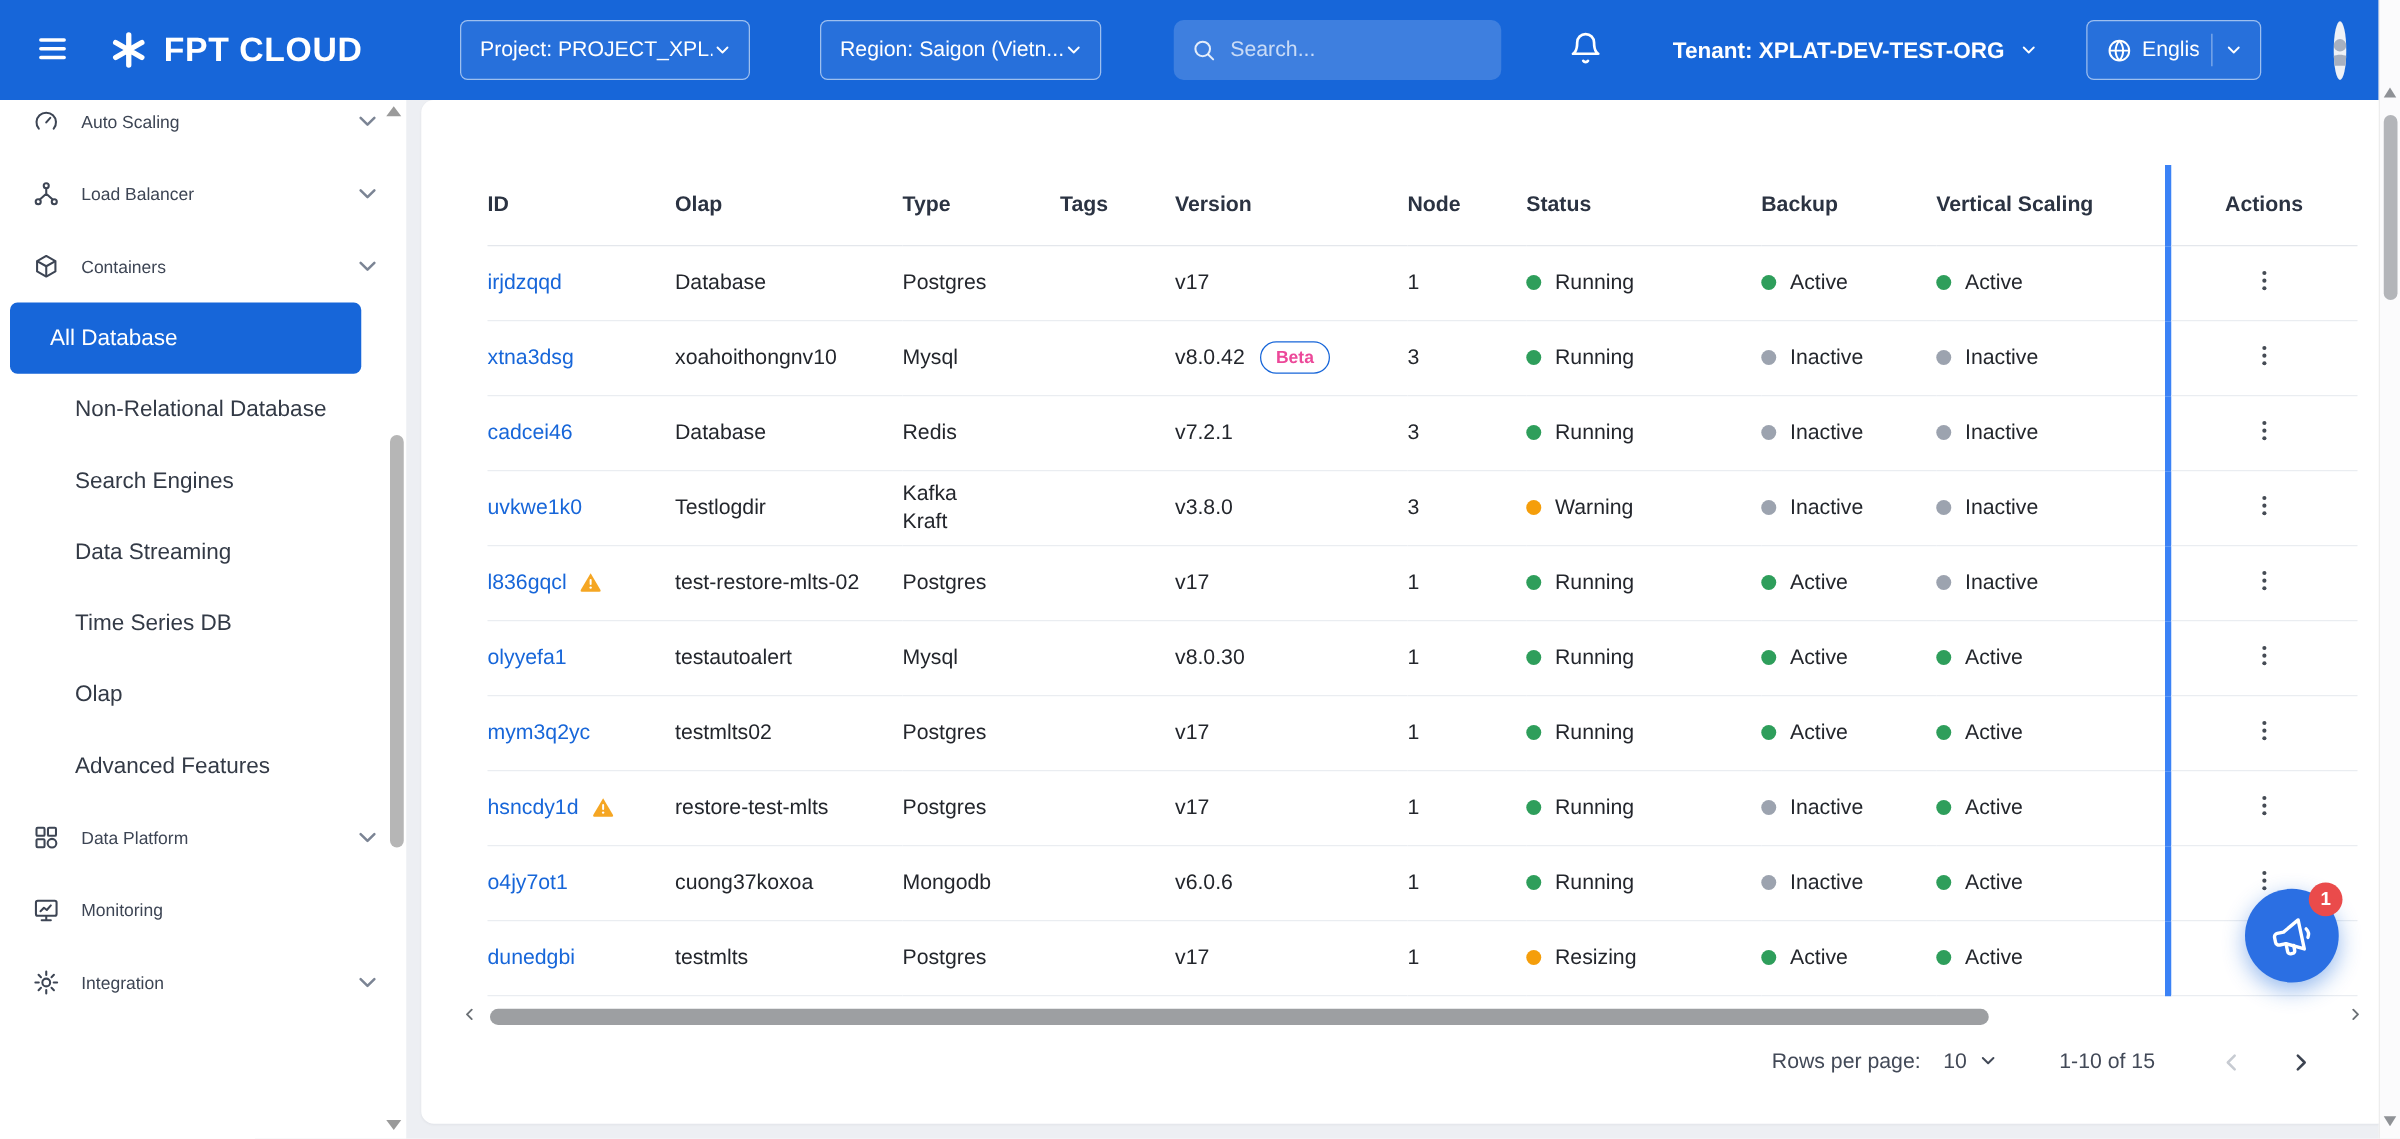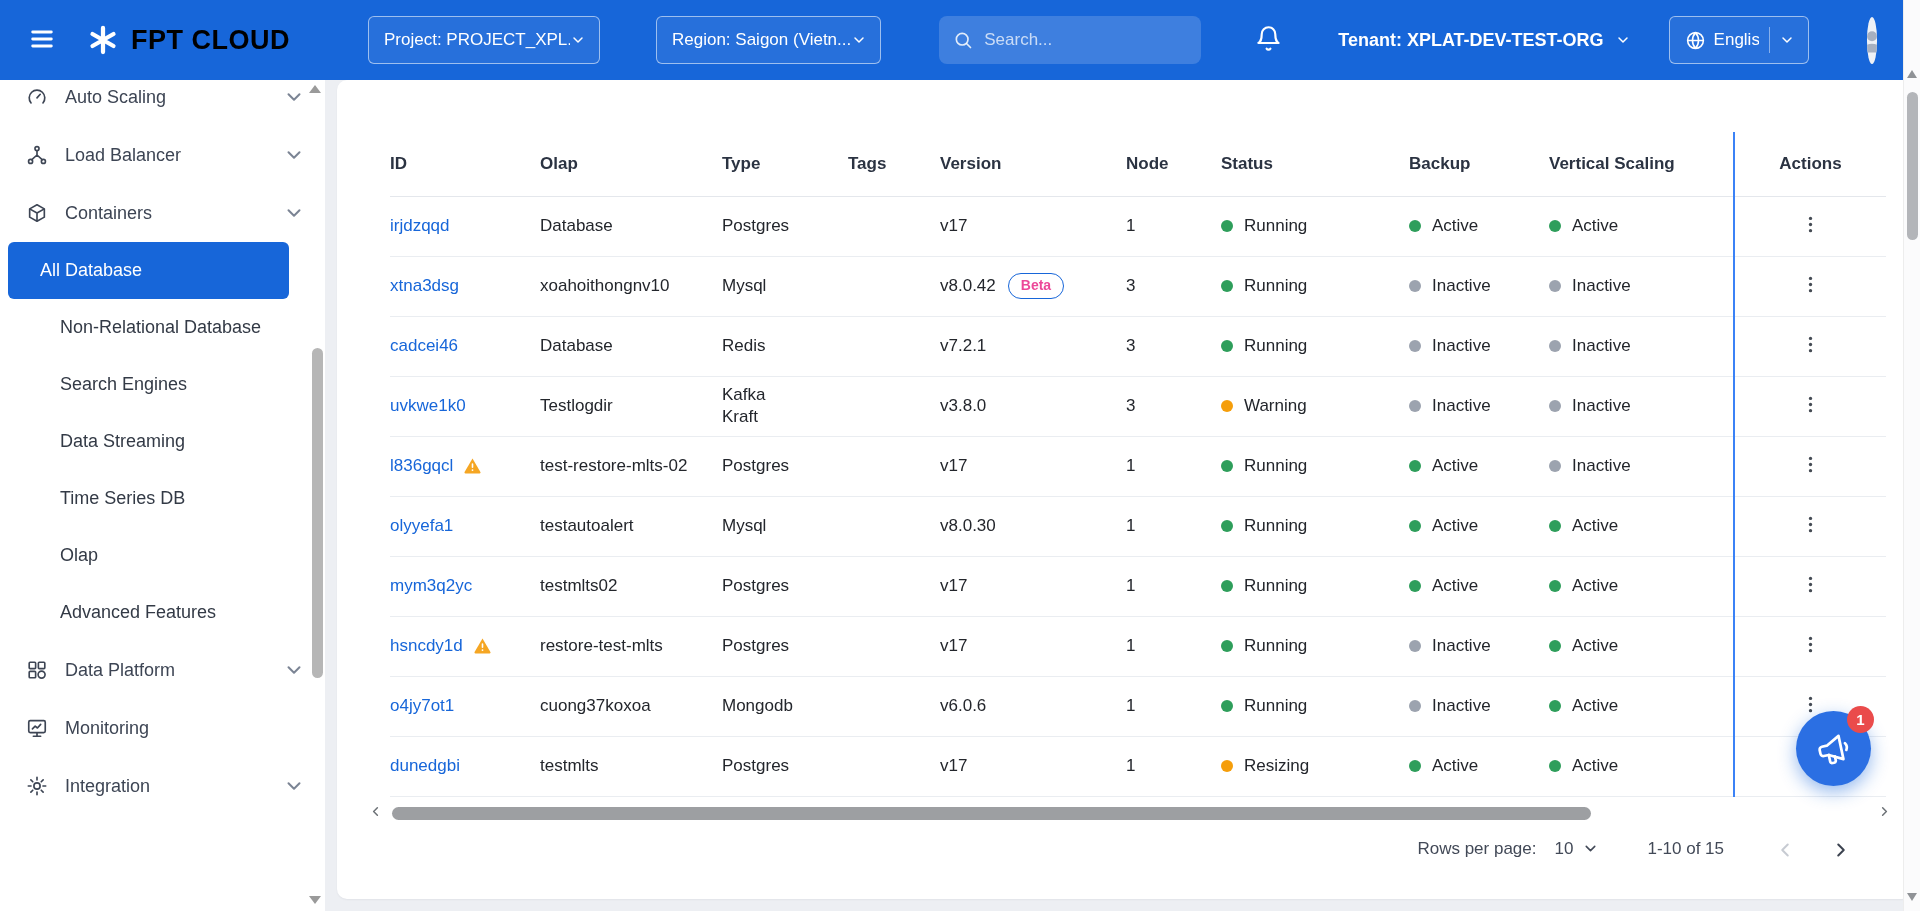--- a/index.html
+++ b/index.html
@@ -8,21 +8,21 @@
   button{font-family:inherit;background:none;border:none;cursor:pointer;color:inherit;}
   .icn{display:inline-flex;align-items:center;justify-content:center;}
   .icn svg{display:block;}
 
   
   header{position:absolute;top:0;left:0;width:1903px;height:80px;background:#1766d9;display:flex;align-items:center;padding:0 26px;z-index:30;}
   .hamburger{margin-left:2px;}
   .hamburger svg{width:28px;height:28px;color:#fff;}
   .brand{display:flex;align-items:center;gap:11px;margin-left:30px;}
   .brand-logo svg{width:34px;height:34px;}
-  .brand-name{color:#000000;font-size:27px;font-weight:800;letter-spacing:.5px;white-space:nowrap;}
+  .brand-name{color:#ffffff;font-size:27px;font-weight:800;letter-spacing:.5px;white-space:nowrap;}
   .hdr-drop{height:48px;border:1px solid rgba(255,255,255,.55);border-radius:6px;background:rgba(255,255,255,.07);color:#fff;font-size:17px;display:flex;align-items:center;padding:0 13px 0 15px;}
   .hdr-drop .lbl{flex:1;text-align:left;white-space:nowrap;overflow:hidden;}
   .hdr-drop .chev svg{width:16px;height:16px;color:#fff;}
   .drop-project{margin-left:78px;width:232px;}
   .drop-region{margin-left:56px;width:232px;}
   .hdr-search{margin-left:58px;width:262px;height:48px;background:rgba(255,255,255,.17);border-radius:8px;display:flex;align-items:center;padding:0 14px;gap:11px;}
   .hdr-search .icn svg{width:20px;height:20px;color:rgba(255,255,255,.85);}
   .hdr-search input{flex:1;background:transparent;border:none;outline:none;color:#fff;font-size:17px;min-width:0;}
   .hdr-search input::placeholder{color:rgba(255,255,255,.72);}
   .bell-btn{margin-left:54px;}
@@ -31,39 +31,39 @@
   .tenant-btn .chev svg{width:16px;height:16px;}
   .drop-lang{margin-left:38px;width:140px;gap:8px;}
   .drop-lang .globe svg{width:21px;height:21px;color:#fff;}
   .drop-lang .chev{border-left:1px solid rgba(255,255,255,.45);padding-left:9px;margin-left:2px;height:26px;display:flex;align-items:center;}
   .avatar-btn{margin-left:58px;width:47px;height:47px;border-radius:50%;background:#eef1f6;display:flex;align-items:center;justify-content:center;overflow:hidden;}
   .avatar-btn svg{width:30px;height:30px;color:#a7b0c0;}
 
   
   aside{position:absolute;top:80px;left:0;width:325px;height:831px;background:#fff;overflow:hidden;z-index:20;}
   .sb-menu{margin-top:-12px;}
-  .sb-item{height:58px;display:flex;align-items:center;padding:0 20px 0 26px;gap:17px;color:#3d4554;font-size:18px;font-weight:500;cursor:pointer;}
+  .sb-item{height:58px;display:flex;align-items:center;padding:0 20px 0 26px;gap:17px;color:#3d4554;font-size:14px;font-weight:500;cursor:pointer;}
   .sb-item .icn svg{width:22px;height:22px;}
   .sb-label{flex:1;white-space:nowrap;}
   .sb-chev svg{width:17px;height:17px;color:#7b8494;}
   .sb-active-section{color:#1766d9;}
   .sb-active-section .sb-chev svg{color:#1766d9;}
   .sb-child{height:57px;display:flex;align-items:center;padding-left:60px;font-size:18px;font-weight:400;color:#333a46;cursor:pointer;white-space:nowrap;}
   .sb-child-active{background:#1766d9;color:#fff;border-radius:6px;margin:0 36px 0 8px;padding-left:32px;}
   .sb-up{position:absolute;right:4px;top:5px;width:0;height:0;border-left:6px solid transparent;border-right:6px solid transparent;border-bottom:8px solid #9a9a9a;}
   .sb-down{position:absolute;right:4px;bottom:7px;width:0;height:0;border-left:6px solid transparent;border-right:6px solid transparent;border-top:8px solid #9a9a9a;}
   .sb-thumb{position:absolute;right:2px;top:268px;width:11px;height:330px;background:#b6b6b6;border-radius:6px;}
 
   
   main{position:absolute;left:310px;top:80px;width:1624px;height:831px;padding:0 22px 12px 27px;}
   .card{background:#fff;border-radius:10px;width:100%;height:819px;position:relative;padding:52px 26px 0 53px;box-shadow:0 1px 2px rgba(16,24,40,.05);}
   table{width:100%;border-collapse:collapse;table-layout:fixed;}
   th{text-align:left;font-size:17px;font-weight:700;color:#2b3342;height:64px;border-bottom:1px solid #e4e7ec;padding-right:8px;}
   td{height:60px;border-bottom:1px solid #eaedf1;font-size:17px;color:#23262c;padding-right:10px;vertical-align:middle;line-height:1.3;}
-  th.col-actions,td.col-actions{border-left:2px solid #3b82f6;text-align:center;padding-right:0;padding-left:0;}
+  th.col-actions,td.col-actions{border-left:5px solid #3b82f6;text-align:center;padding-right:0;padding-left:0;}
   .id-link{color:#1766d9;text-decoration:none;}
   .warn{margin-left:10px;vertical-align:-4px;}
   .warn svg{width:19px;height:19px;}
   .cell-type{display:inline-block;max-width:78px;}
   .beta-badge{display:inline-block;margin-left:12px;border:1.6px solid #1766d9;color:#ec4899;padding:2px 12px 3px;border-radius:999px;font-size:14px;font-weight:600;vertical-align:1px;}
   .dot{display:inline-block;width:12px;height:12px;border-radius:50%;margin-right:11px;vertical-align:-1px;}
   .kebab{padding:6px;}
   .kebab svg{width:21px;height:21px;color:#454b54;}
 
   .hscroll{display:flex;align-items:center;height:16px;margin:8px -6px 0 -22px;}

